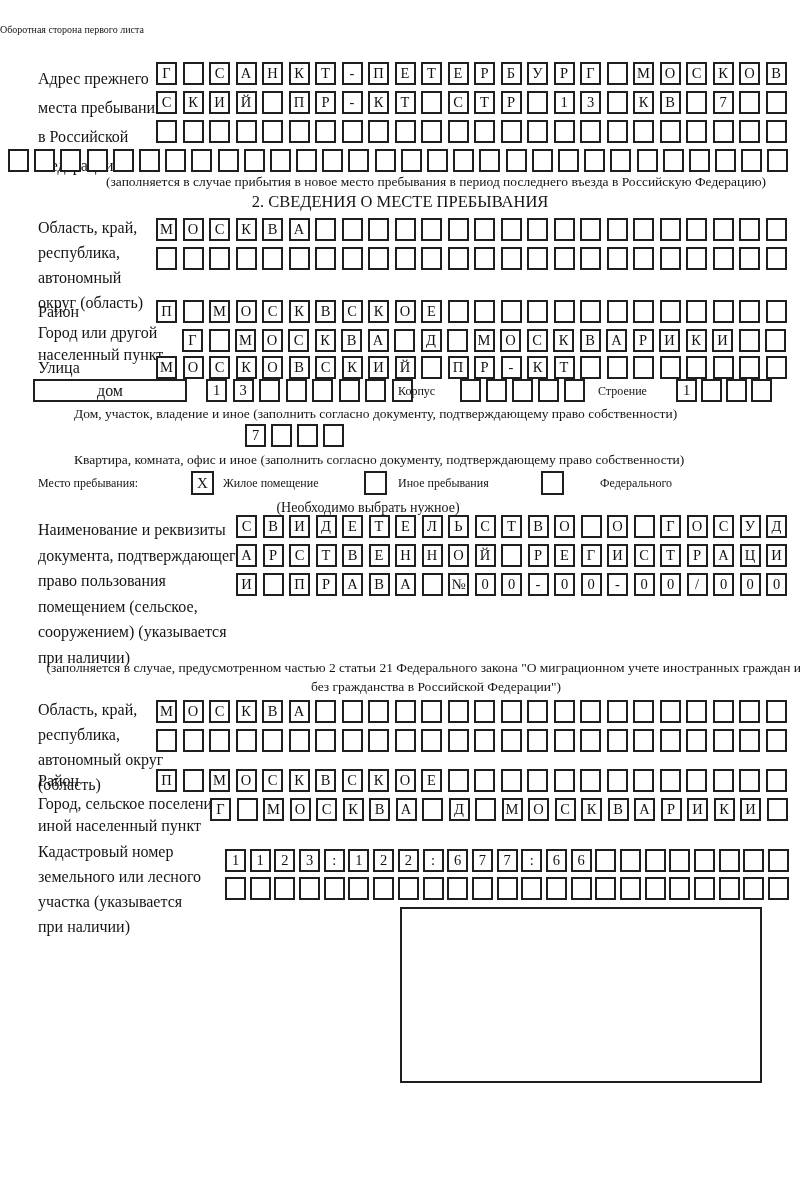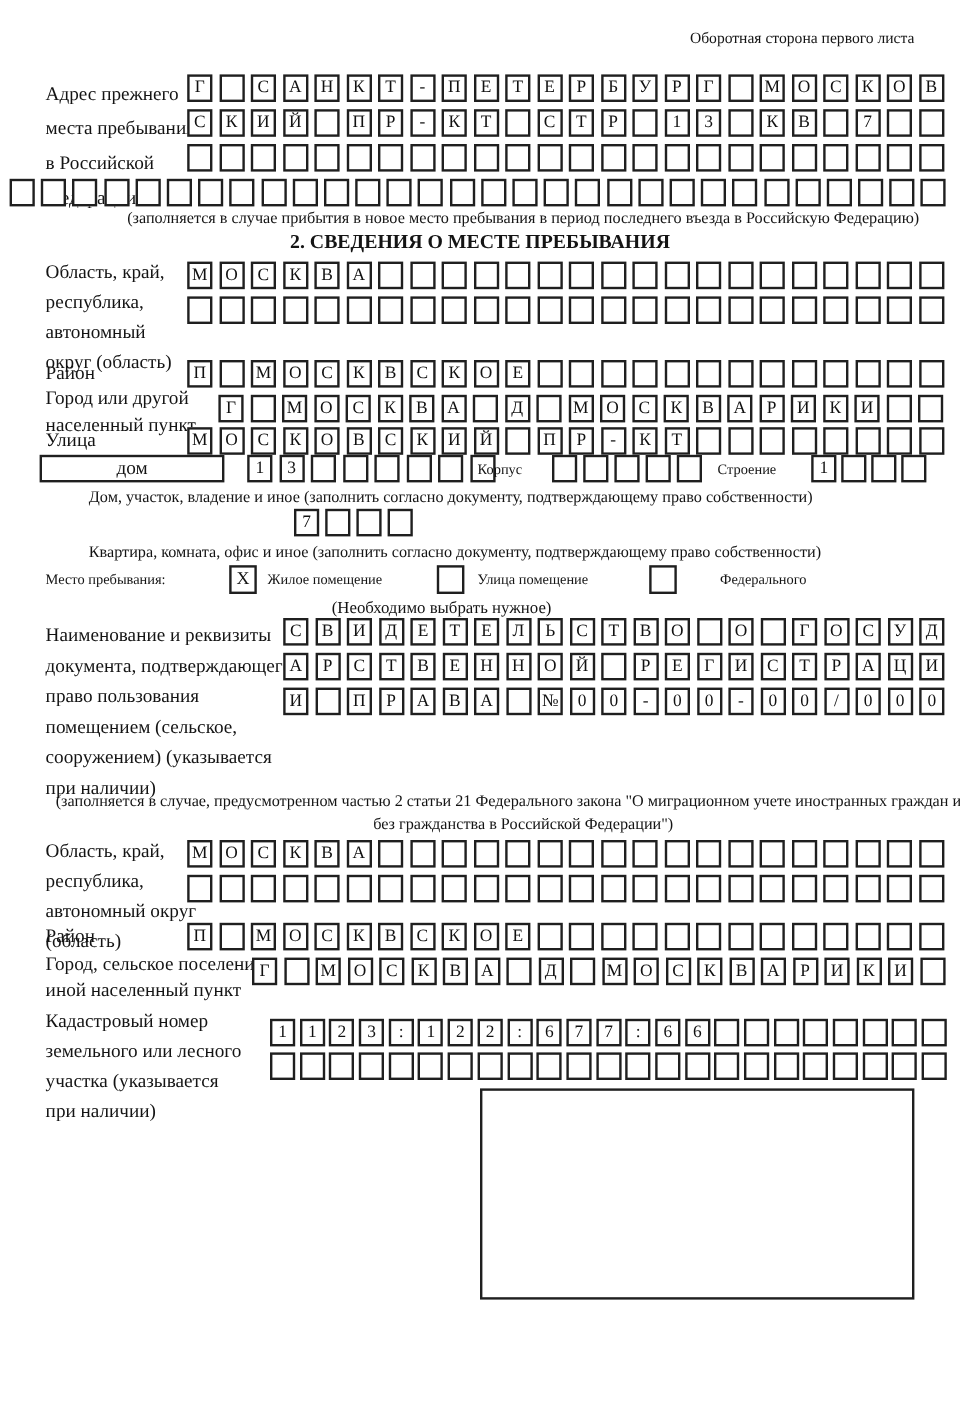--- a/index.html
+++ b/index.html
@@ -3,21 +3,21 @@
 <meta charset="utf-8">
 <style>
   html,body{margin:0;padding:0;background:#fff;}
   #page{
     position:relative;width:800px;height:1180px;background:#ffffff;
     font-family:"Liberation Serif","DejaVu Serif",serif;color:#141414;overflow:hidden;
   }
   .abs{position:absolute;}
   .lbl{font-size:16px;line-height:25px;white-space:pre-line;}
   .small{font-size:13.5px;line-height:17px;padding-left:36px;}
-  .bold{font-weight:bold;}
+  .bold{font-weight:normal;}
   .center{text-align:center;}
   .cellrow{position:absolute;display:flex;}
   .cell{
     box-sizing:border-box;flex:none;width:21px;height:23px;
     border:2px solid #1f1f1f;background:#fff;margin-right:var(--g,5.5px);
     display:flex;align-items:center;justify-content:center;
     font-size:14.5px;line-height:1;color:#111;
   }
   .widebox{
     position:absolute;box-sizing:border-box;height:23px;border:2px solid #1f1f1f;
@@ -28,21 +28,21 @@
     display:flex;align-items:center;justify-content:center;font-size:15px;background:#fff;
   }
   .inline-lbl{position:absolute;font-size:12px;line-height:24px;white-space:nowrap;}
   .stampbox{position:absolute;box-sizing:border-box;border:2px solid #1f1f1f;background:#fff;}
 </style>
 </head>
 <body>
 
 <div id="page">
 
-  <div class="abs" style="left:0;top:24px;width:762px;text-align:right;font-size:13px">Оборотная сторона первого листа</div>
+  <div class="abs" style="left:0;top:24px;width:762px;font-size:10px">Оборотная сторона первого листа</div>
 
   <div class="abs lbl" style="left:38px;top:64px;line-height:29px;width:140px">Адрес прежнего
 места пребывания
 в Российской
 Федерации</div>
   <div class="cellrow" style="left:156px;top:62px">
       <span class="cell">Г</span>
       <span class="cell"></span>
       <span class="cell">С</span>
       <span class="cell">А</span>
@@ -335,21 +335,21 @@
   <div class="abs small" style="left:38px;top:451px;width:740px">Квартира, комната, офис и иное (заполнить согласно документу, подтверждающему право собственности)</div>
 
   <div class="inline-lbl" style="left:38px;top:471px">Место пребывания:</div>
   <div class="chk" style="left:191px;top:471px">
     <span>X</span>
   </div>
   <div class="inline-lbl" style="left:223px;top:471px">Жилое помещение</div>
   <div class="chk" style="left:364px;top:471px">
     <span></span>
   </div>
-  <div class="inline-lbl" style="left:398px;top:471px">Улица помещение</div>
+  <div class="inline-lbl" style="left:398px;top:471px">Иное пребывания</div>
   <div class="chk" style="left:541px;top:471px">
     <span></span>
   </div>
   <div class="inline-lbl" style="left:600px;top:471px">Федерального</div>
   <div class="abs small center" style="left:132px;top:499px;width:400px;font-size:14px">(Необходимо выбрать нужное)</div>
 
   <div class="abs lbl" style="left:38px;top:517px;line-height:25.5px">Наименование и реквизиты
 документа, подтверждающего
 право пользования
 помещением (сельское,

